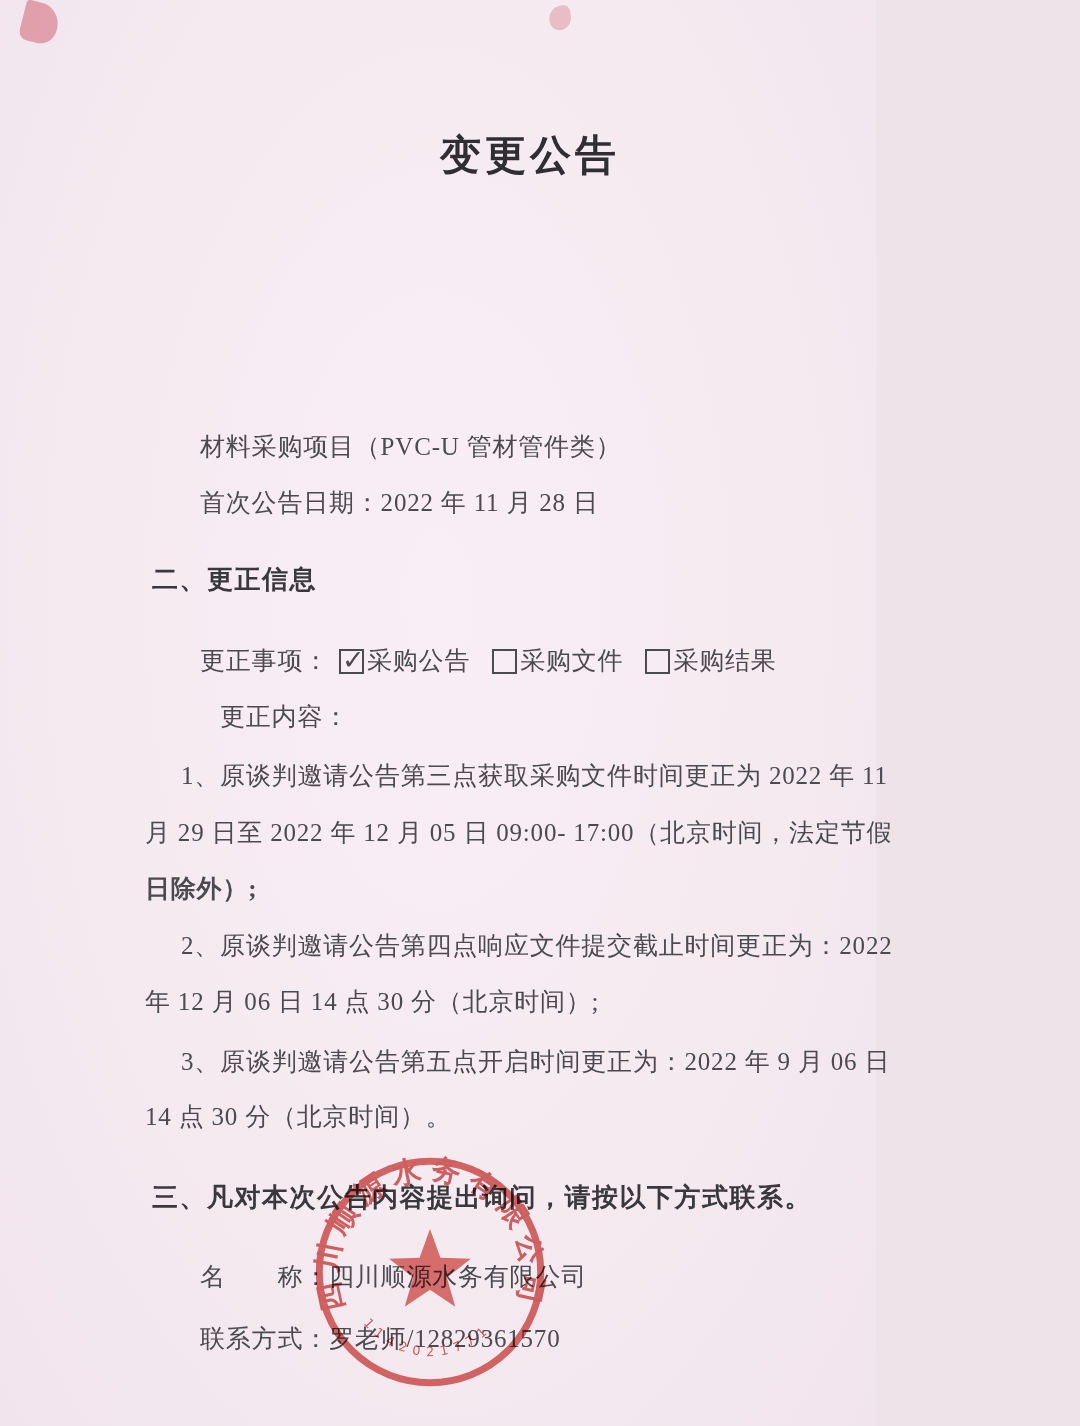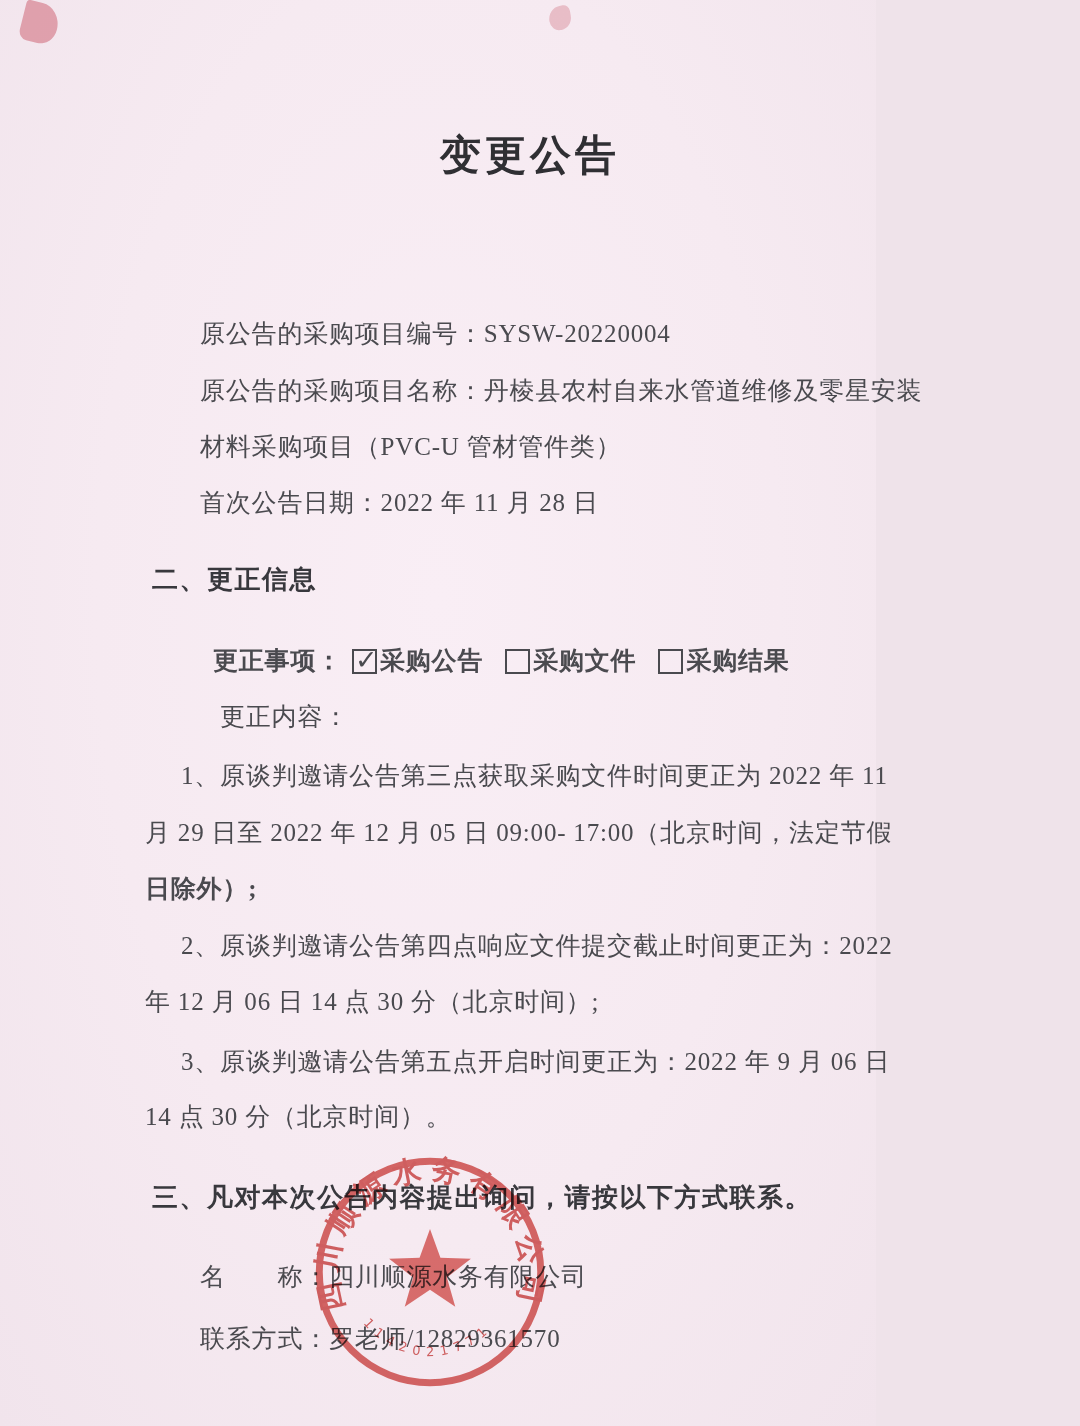--- a/index.html
+++ b/index.html
@@ -86,28 +86,26 @@
 </head>
 <body>
 
 <div class="page">
 
   <div class="artifact a1"></div>
   <div class="artifact a2"></div>
 
   <div class="title">变更公告</div>
 
-  <div class="line" style="top:316px;left:200px;">原公告的采购项目编号：SYSW-20220004</div>
-  <div class="line" style="top:373px;left:200px;">原公告的采购项目名称：丹棱县农村自来水管道维修及零星安装</div>
   <div class="line" style="top:429px;left:200px;">材料采购项目（PVC-U 管材管件类）</div>
   <div class="line" style="top:485px;left:200px;">首次公告日期：2022 年 11 月 28 日</div>
 
   <div class="heading" style="top:561px;left:152px;">二、更正信息</div>
 
-  <div class="line cb-row" style="top:643px;left:213px;font-weight:bold;">
+  <div class="line cb-row" style="top:643px;left:200px;">
     <span>更正事项：</span>
     <span class="cb-item" style="margin-left:-12px;">
       <span class="cb-box">
           <span class="cb-mark">✓</span>
         </span>
       <span>采购公告</span>
     </span>
     <span class="cb-item">
       <span class="cb-box"></span>
       <span>采购文件</span>

